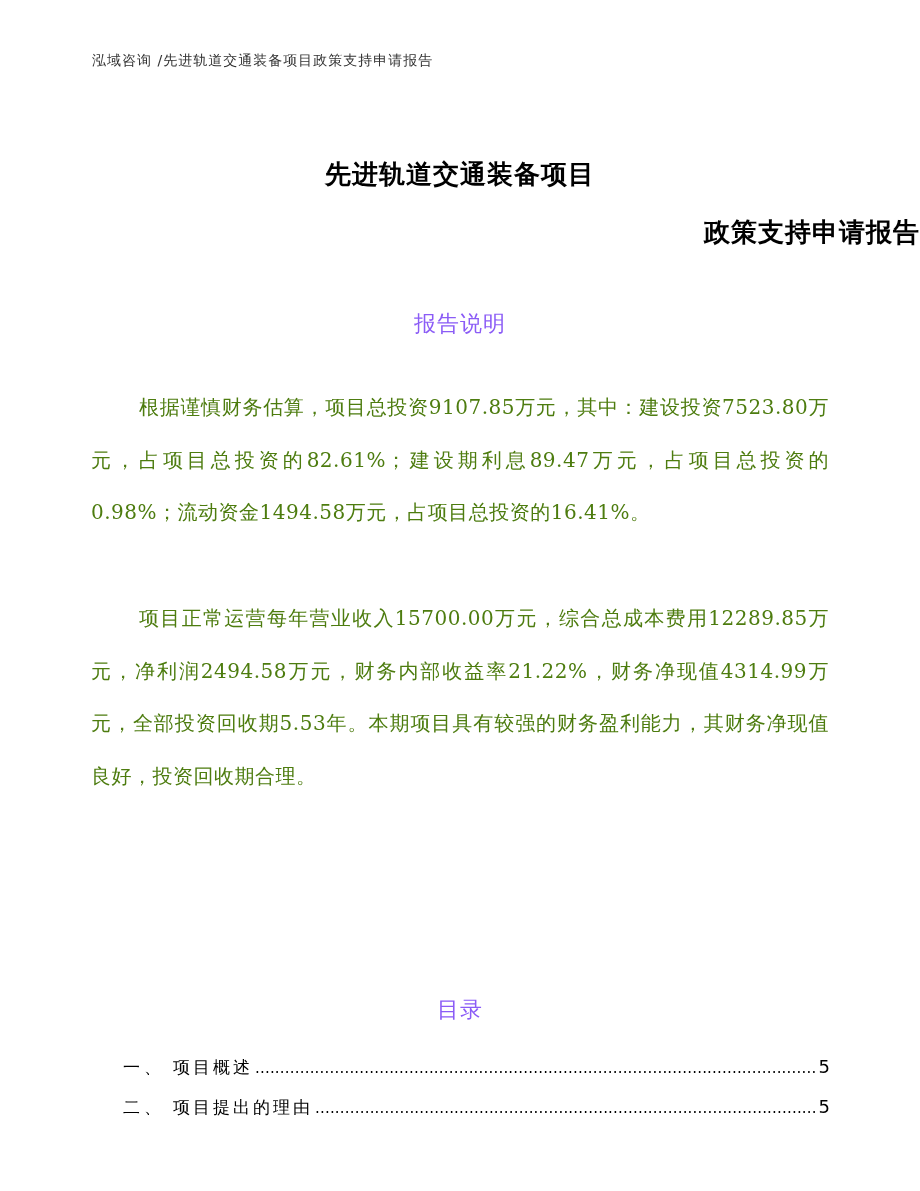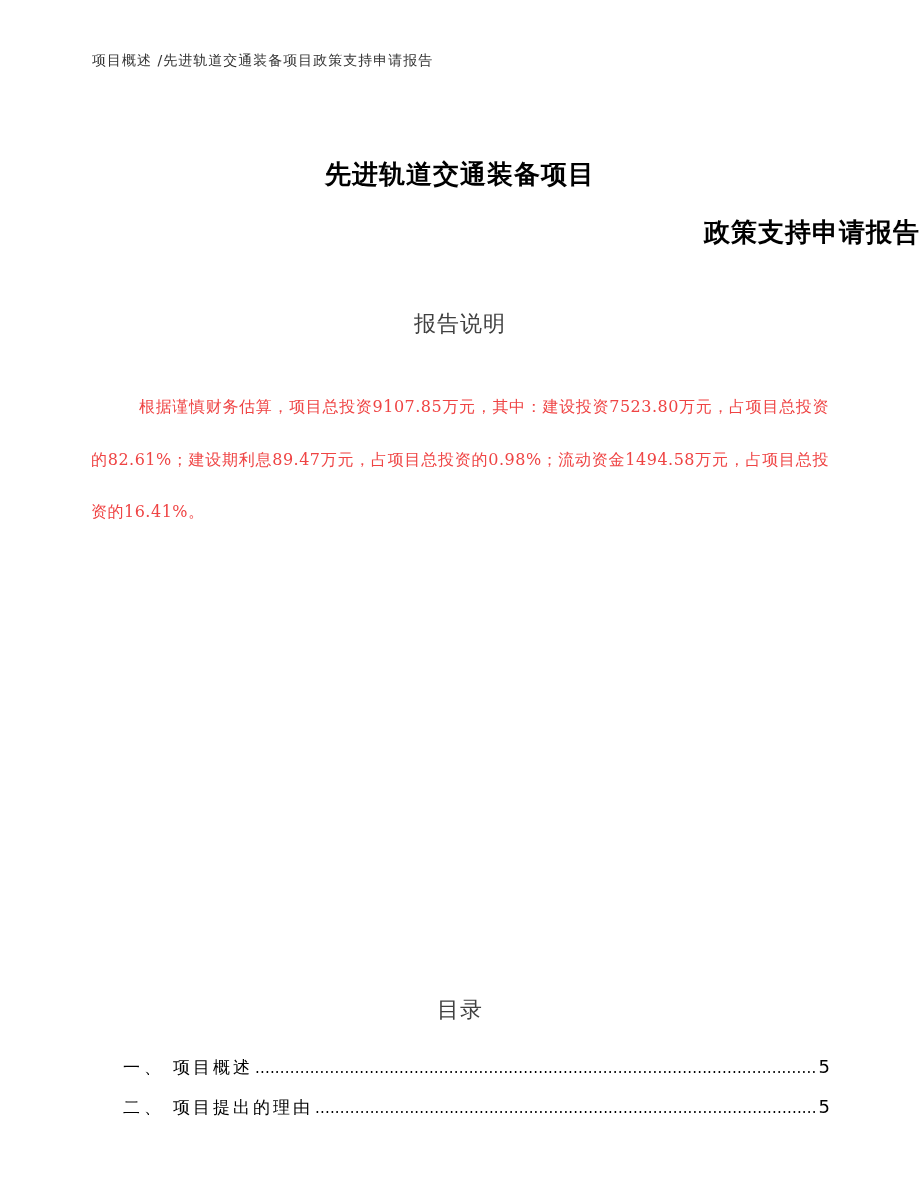--- a/index.html
+++ b/index.html
@@ -47,35 +47,35 @@
     .doc-title.line2 { top: 215px; text-align: right; }
 
     .section-heading {
       position: absolute;
       left: 0;
       width: 920px;
       text-align: center;
       font-family: "DejaVu Sans", "Liberation Sans", sans-serif;
       font-size: 22px;
       letter-spacing: 1px;
-      color: #404040;
+      color: #8b5cf6;
     }
     .section-heading.summary { top: 309px; }
     .section-heading.toc { top: 995px; }
 
     .body-text {
       position: absolute;
       left: 91px;
       width: 738px;
-      font-size: 16px;
+      font-size: 20px;
       line-height: 52.5px;
       text-align: justify;
       text-indent: 48px;
       font-family: "DejaVu Serif", "Liberation Serif", serif;
-      color: #ef4444;
+      color: #4d7c0f;
       margin: 0;
       letter-spacing: 0.5px;
     }
     .body-text.p1 { top: 381px; }
     .body-text.p2 { top: 592px; }
     .body-text.p3 { top: 802px; }
 
     .toc-list {
       position: absolute;
       left: 123px;
@@ -118,29 +118,30 @@
     .toc-page {
       white-space: nowrap;
       font-size: 18px;
     }
   </style>
 </head>
 <body>
 
 <div class="page">
 
-  <div class="running-header">项目概述 /先进轨道交通装备项目政策支持申请报告</div>
+  <div class="running-header">泓域咨询 /先进轨道交通装备项目政策支持申请报告</div>
 
   <div class="doc-title line1">先进轨道交通装备项目</div>
   <div class="doc-title line2">政策支持申请报告</div>
 
   <div class="section-heading summary">报告说明</div>
 
   <p class="body-text p1">根据谨慎财务估算，项目总投资9107.85万元，其中：建设投资7523.80万元，占项目总投资的82.61%；建设期利息89.47万元，占项目总投资的0.98%；流动资金1494.58万元，占项目总投资的16.41%。</p>
 
+  <p class="body-text p2">项目正常运营每年营业收入15700.00万元，综合总成本费用12289.85万元，净利润2494.58万元，财务内部收益率21.22%，财务净现值4314.99万元，全部投资回收期5.53年。本期项目具有较强的财务盈利能力，其财务净现值良好，投资回收期合理。</p>
 
 
   <div class="section-heading toc">目录</div>
 
   <ul class="toc-list">
     <li class="toc-item">
       <span class="toc-num">一、</span>
       <span class="toc-label">项目概述</span>
       <span class="toc-leader"></span>
       <span class="toc-page">5</span>

